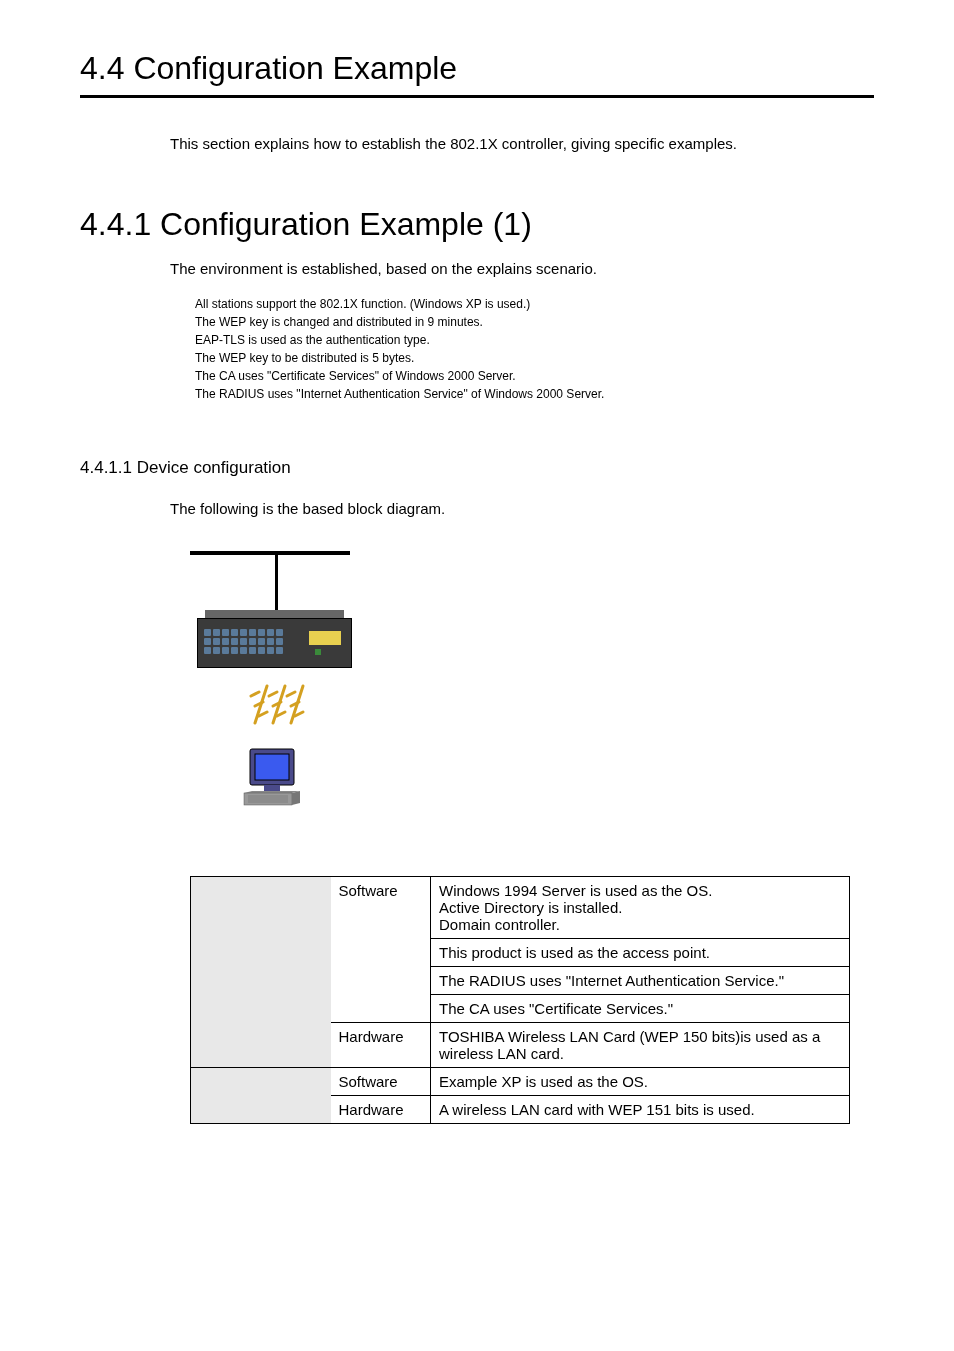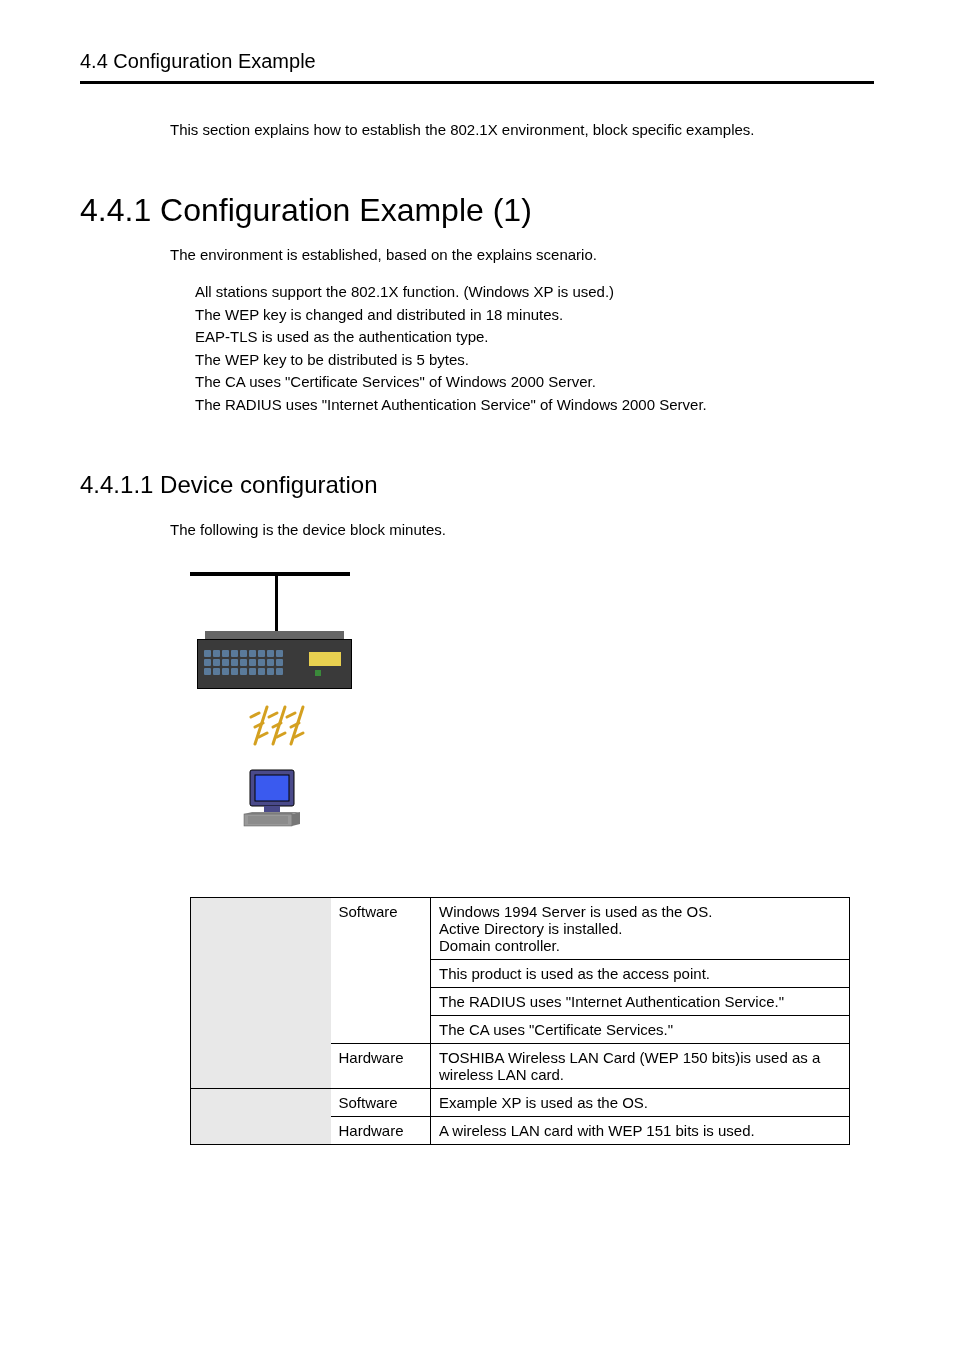--- a/index.html
+++ b/index.html
@@ -6,21 +6,21 @@
     body {
       width: 954px;
       height: 1351px;
       background: #fff;
       font-family: Arial, Helvetica, sans-serif;
       color: #000;
       padding: 50px 80px 50px 80px;
       position: relative;
     }
     .h1 {
-      font-size: 20px;
+      font-size: 32px;
       font-weight: normal;
       margin-bottom: 8px;
     }
     .h1-underline {
       border-bottom: 3px solid #000;
       margin-bottom: 35px;
     }
     .indent { margin-left: 90px; }
     .body-text {
       font-size: 15px;
@@ -28,25 +28,25 @@
     }
     .h2 {
       font-size: 32px;
       font-weight: normal;
       margin-top: 50px;
       margin-bottom: 15px;
     }
     .scenario-list {
       margin-left: 115px;
       margin-top: 15px;
-      font-size: 15px;
+      font-size: 12px;
       line-height: 1.5;
     }
     .h3 {
-      font-size: 24px;
+      font-size: 17px;
       font-weight: normal;
       margin-top: 55px;
       margin-bottom: 20px;
     }
     .diagram-block {
       margin-left: 110px;
       margin-top: 30px;
     }
     .network-line {
       height: 4px;
@@ -132,36 +132,36 @@
     .col-a { width: 140px; background: #e8e8e8; border-right: none !important; }
     .col-b { width: 100px; border-left: none !important; }
     .col-c { }
   </style>
 </head>
 <body>
 
 <h1 class="h1">4.4  Configuration Example</h1>
 <div class="h1-underline"></div>
 
-<p class="body-text indent">This section explains how to establish the 802.1X environment, block specific examples.</p>
+<p class="body-text indent">This section explains how to establish the 802.1X controller, giving specific examples.</p>
 
 <h2 class="h2">4.4.1  Configuration Example (1)</h2>
 <p class="body-text indent">The environment is established, based on the explains scenario.</p>
 
 <div class="scenario-list">
   <div>All stations support the 802.1X function.  (Windows XP is used.)</div>
-  <div>The WEP key is changed and distributed in 18 minutes.</div>
+  <div>The WEP key is changed and distributed in 9 minutes.</div>
   <div>EAP-TLS is used as the authentication type.</div>
   <div>The WEP key to be distributed is 5 bytes.</div>
   <div>The CA uses "Certificate Services" of Windows 2000 Server.</div>
   <div>The RADIUS uses "Internet Authentication Service" of Windows 2000 Server.</div>
 </div>
 
 <h3 class="h3">4.4.1.1 Device configuration</h3>
-<p class="body-text indent">The following is the device block minutes.</p>
+<p class="body-text indent">The following is the based block diagram.</p>
 
 <div class="diagram-block">
   <div class="network-line"></div>
   <div class="drop-line"></div>
   <div class="device-box">
     <div class="device-top"></div>
     <div class="device-body">
       <div class="ports">
         <div class="port-row">
             <div class="port"></div>

